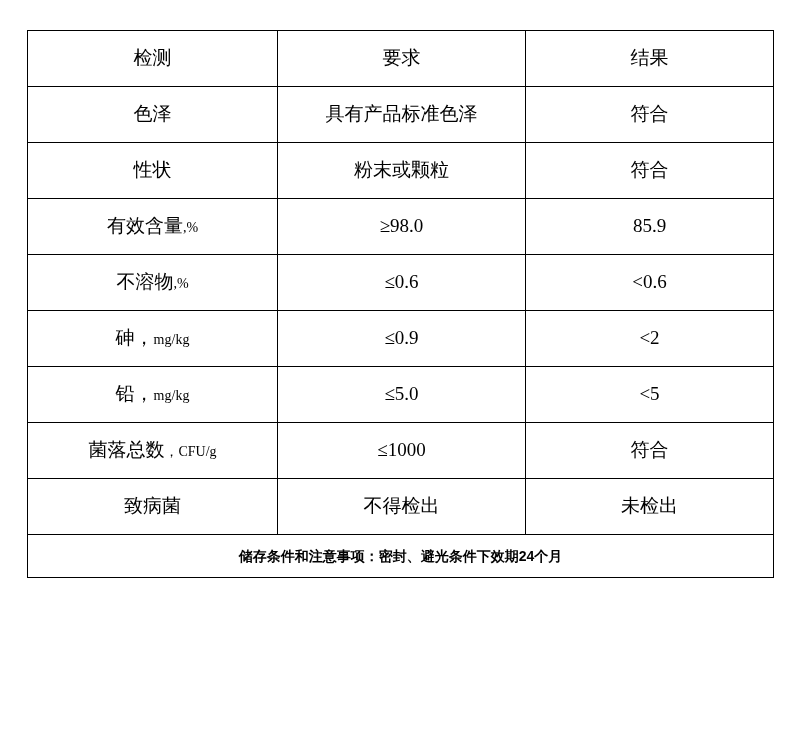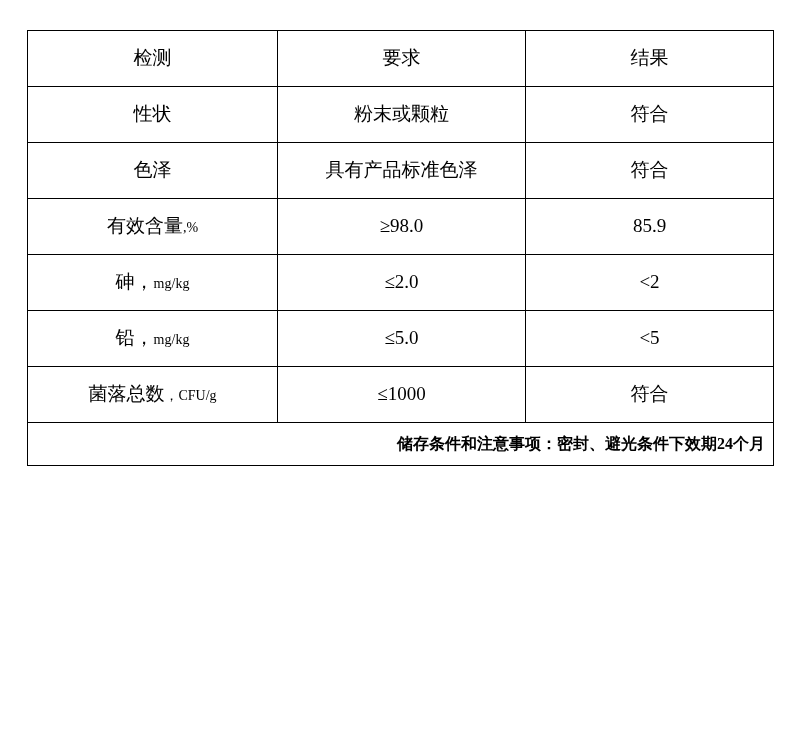--- a/index.html
+++ b/index.html
@@ -51,24 +51,24 @@
     font-size: 14px;
   }
   .footer-row td {
     height: 42px;
     text-align: left;
     font-size: 17px;
   }
   .footer-inner {
     display: block;
     padding: 2px 8px;
-    text-align: right;
-    font-family: Liberation Serif, serif;
+    text-align: center;
+    font-family: Liberation Sans, sans-serif;
     font-weight: bold;
-    font-size: 16px;
+    font-size: 14px;
   }
 </style>
 </head>
 <body>
 
 <div class="page">
   <table class="spec-table">
     <colgroup>
       <col class="col-a">
       <col class="col-b">
@@ -82,63 +82,74 @@
         <td>
             <span class="cell-inner">要求</span>
           </td>
         <td>
             <span class="cell-inner">结果</span>
           </td>
       </tr>
 
       <tr>
         <td>
-            <span class="cell-inner"><span>性状</span><span class="unit"></span></span>
+            <span class="cell-inner"><span>色泽</span><span class="unit"></span></span>
           </td>
         <td>
-            <span class="cell-inner">粉末或颗粒</span>
+            <span class="cell-inner">具有产品标准色泽</span>
           </td>
         <td>
             <span class="cell-inner">符合</span>
           </td>
       </tr>
 
       <tr>
         <td>
-            <span class="cell-inner"><span>色泽</span><span class="unit"></span></span>
+            <span class="cell-inner"><span>性状</span><span class="unit"></span></span>
           </td>
         <td>
-            <span class="cell-inner">具有产品标准色泽</span>
+            <span class="cell-inner">粉末或颗粒</span>
           </td>
         <td>
             <span class="cell-inner">符合</span>
           </td>
       </tr>
 
 
       <tr>
         <td>
             <span class="cell-inner"><span>有效含量</span><span class="unit">,%</span></span>
           </td>
         <td>
             <span class="cell-inner">≥98.0</span>
           </td>
         <td>
             <span class="cell-inner">85.9</span>
           </td>
       </tr>
 
 
+      <tr>
+        <td>
+            <span class="cell-inner"><span>不溶物</span><span class="unit">,%</span></span>
+          </td>
+        <td>
+            <span class="cell-inner">≤0.6</span>
+          </td>
+        <td>
+            <span class="cell-inner">&lt;0.6</span>
+          </td>
+      </tr>
 
       <tr>
         <td>
             <span class="cell-inner"><span>砷，</span><span class="unit">mg/kg</span></span>
           </td>
         <td>
-            <span class="cell-inner">≤2.0</span>
+            <span class="cell-inner">≤0.9</span>
           </td>
         <td>
             <span class="cell-inner">&lt;2</span>
           </td>
       </tr>
 
       <tr>
         <td>
             <span class="cell-inner"><span>铅，</span><span class="unit">mg/kg</span></span>
           </td>
@@ -156,20 +167,31 @@
             <span class="cell-inner"><span>菌落总数</span><span class="unit">，CFU/g</span></span>
           </td>
         <td>
             <span class="cell-inner">≤1000</span>
           </td>
         <td>
             <span class="cell-inner">符合</span>
           </td>
       </tr>
 
+      <tr>
+        <td>
+            <span class="cell-inner"><span>致病菌</span><span class="unit"></span></span>
+          </td>
+        <td>
+            <span class="cell-inner">不得检出</span>
+          </td>
+        <td>
+            <span class="cell-inner">未检出</span>
+          </td>
+      </tr>
 
       <tr class="footer-row">
         <td colspan="3">
             <span class="footer-inner">储存条件和注意事项：密封、避光条件下效期24个月</span>
           </td>
       </tr>
     </tbody>
   </table>
 </div>
 

